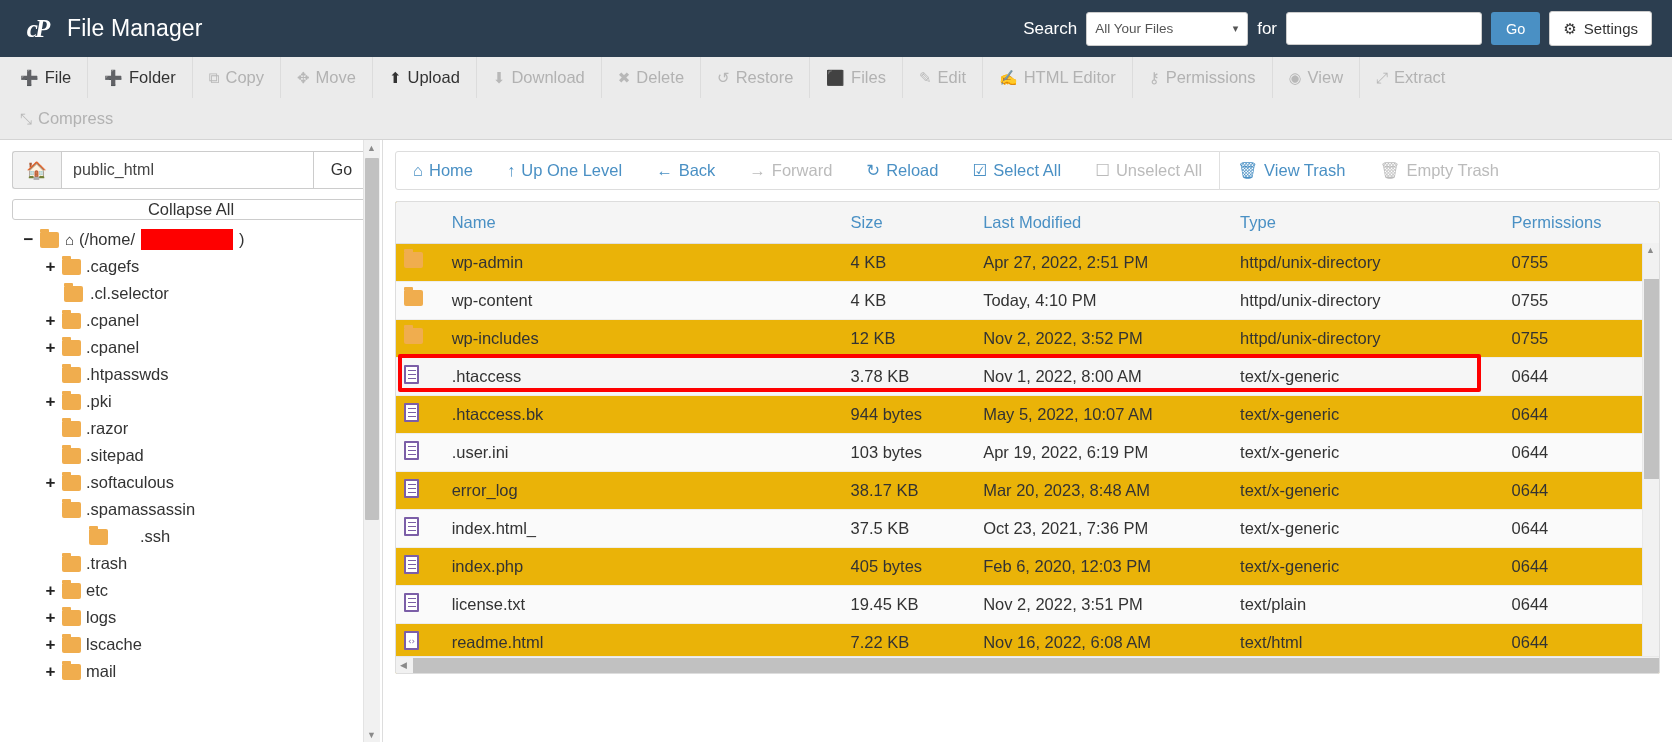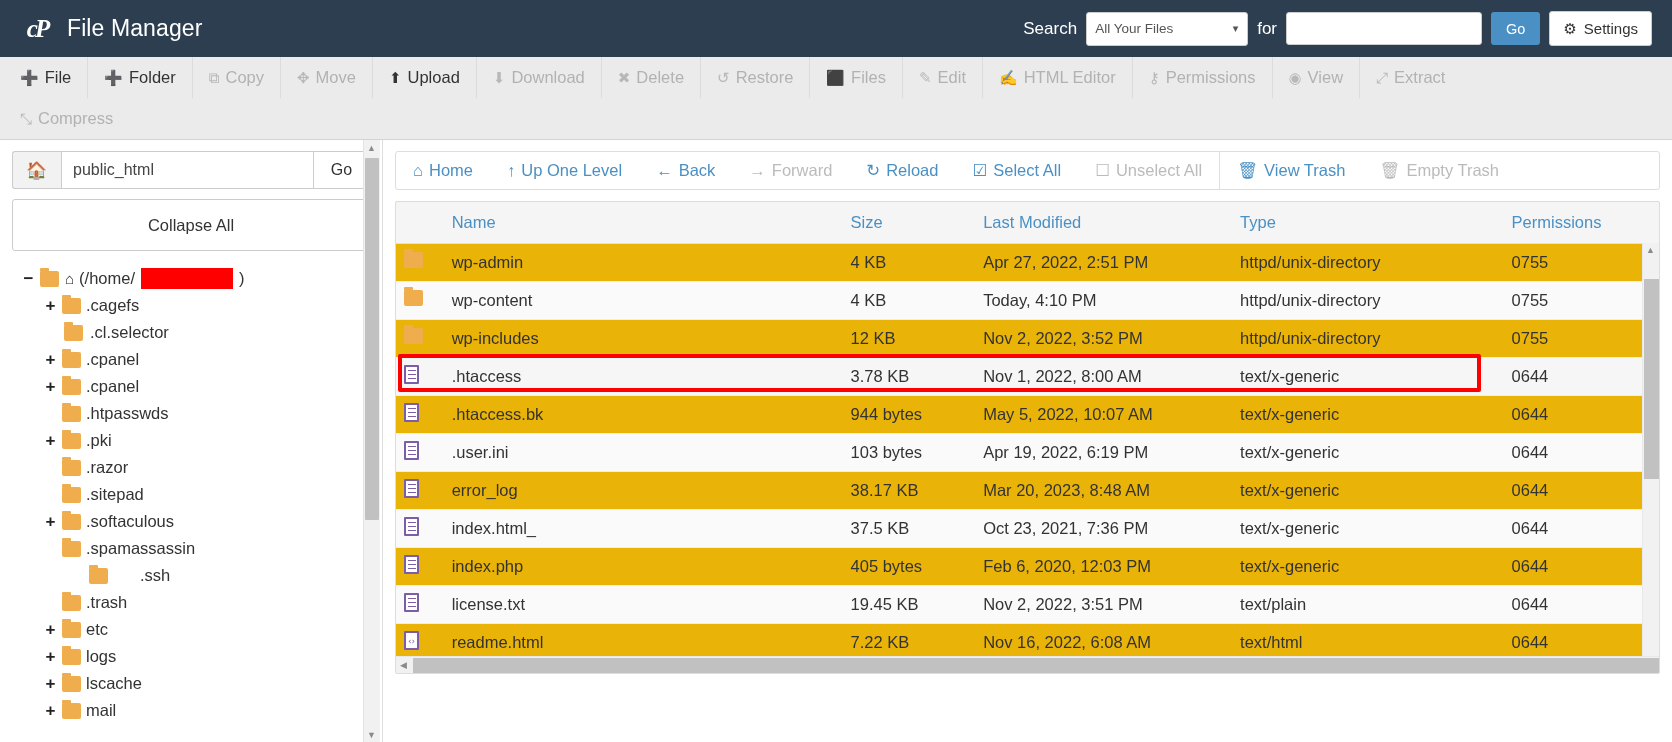--- a/index.html
+++ b/index.html
@@ -169,29 +169,29 @@
     border: 1px solid #ccc;
     border-left: none;
     border-radius: 0 3px 3px 0;
     background: #fff;
     display: flex; align-items: center; justify-content: center;
     font-size: 16px;
     color: #333;
     cursor: pointer;
   }
   .collapse-btn {
-    height: 52px;
+    height: 21px;
     border: 1px solid #ccc;
     border-radius: 3px;
     background: #fff;
     display: flex; align-items: center; justify-content: center;
     font-size: 16.5px;
     color: #333;
     cursor: pointer;
-    margin-bottom: 14px;
+    margin-bottom: 6px;
   }
   .tree { font-size: 16.5px; color: #333; }
   .tree-row {
     display: flex;
     align-items: center;
     height: 27px;
     gap: 5px;
     cursor: pointer;
     white-space: nowrap;
   }

